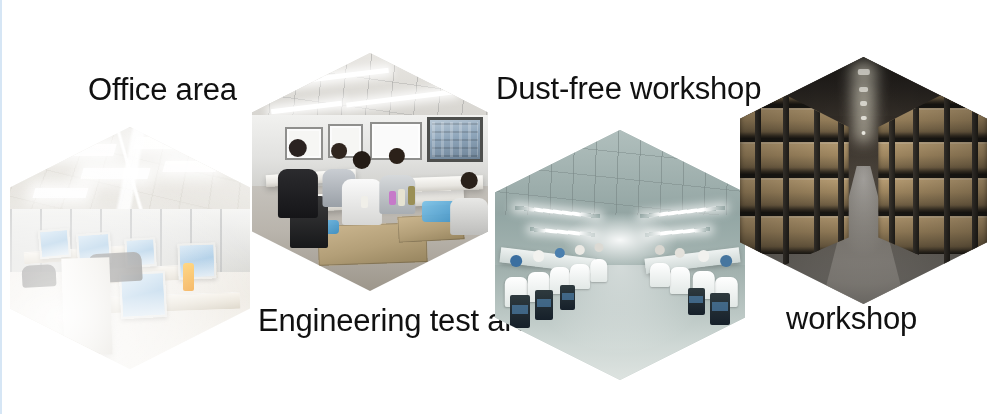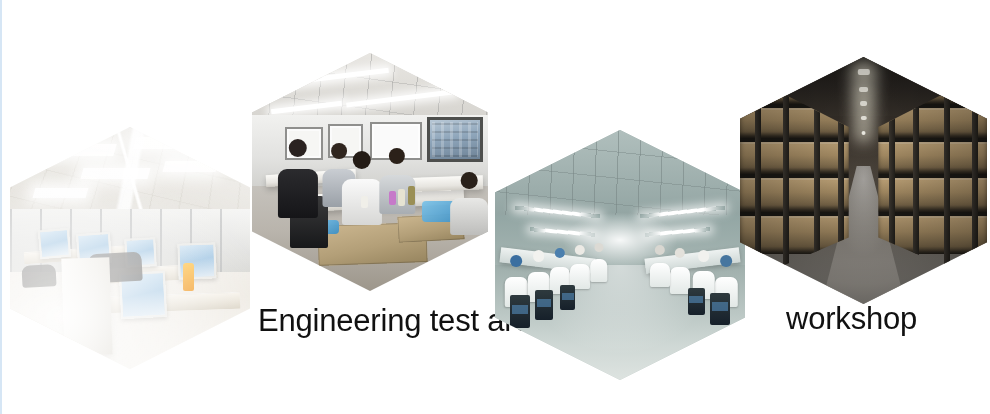--- a/index.html
+++ b/index.html
@@ -311,20 +311,21 @@
       <div class="chairblob" style="left:5%;  top:57%; width:14%; height:9%;  transform:rotate(-3deg);"></div>
 
       <div class="partition" style="left:22%; top:54%; width:20%; height:40%; transform:rotate(-2deg);"></div>
 
       <div class="bottle" style="left:72%; top:56%;"></div>
 
       <div class="haze"></div>
     </div>
   </div>
 
+  <div class="caption" style="left:88px; top:74px; font-size:31px;">Office area</div>
 
   <div class="hex" style="left:252px; top:53px; width:236px; height:238px;">
     <div class="scene scene-eng">
       <div class="ceil"></div>
       <div class="tube" style="left:14%; top:9%;  width:44%;"></div>
       <div class="tube" style="left:40%; top:18%; width:46%;"></div>
       <div class="tube" style="left:8%;  top:22%; width:30%;"></div>
 
       <div class="backwall"></div>
 
@@ -432,20 +433,21 @@
       </div>
 
       <div class="cart" style="left:6%;  top:66%; width:8%;  height:13%;"></div>
       <div class="cart" style="left:16%; top:64%; width:7%;  height:12%;"></div>
       <div class="cart" style="left:26%; top:62%; width:6%;  height:10%;"></div>
       <div class="cart" style="left:86%; top:65%; width:8%;  height:13%;"></div>
       <div class="cart" style="left:77%; top:63%; width:7%;  height:11%;"></div>
     </div>
   </div>
 
+  <div class="caption" style="left:496px; top:73px; font-size:31px;">Dust-free workshop</div>
 
   <div class="hex" style="left:740px; top:57px; width:247px; height:247px;">
     <div class="scene scene-wh">
       <div class="whroof"></div>
       <div class="whlight" style="top:5%;  width:5%;  height:2.4%;"></div>
       <div class="whlight" style="top:12%; width:4%;  height:2.1%;"></div>
       <div class="whlight" style="top:18%; width:3.2%;height:1.8%;"></div>
       <div class="whlight" style="top:24%; width:2.6%;height:1.6%;"></div>
       <div class="whlight" style="top:30%; width:2.0%;height:1.4%;"></div>
 

